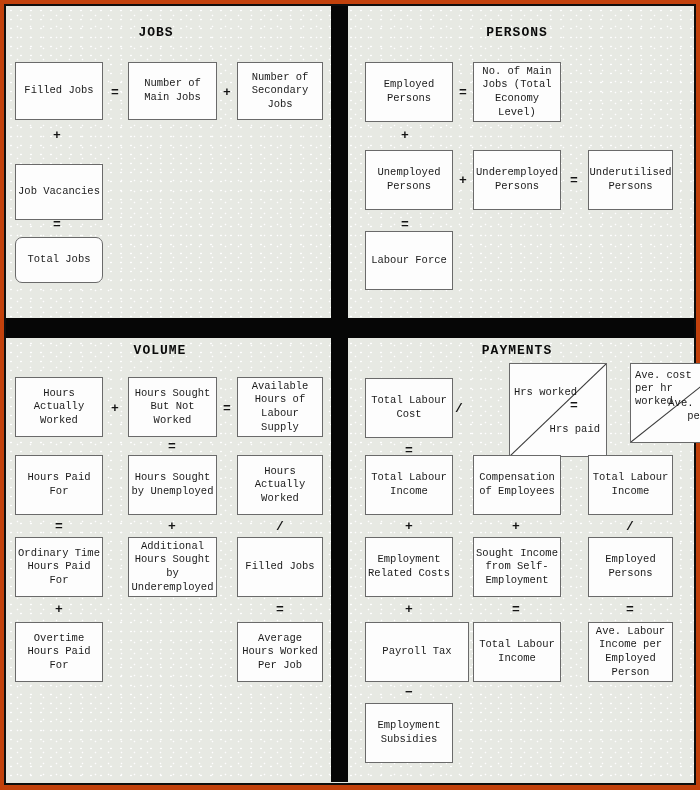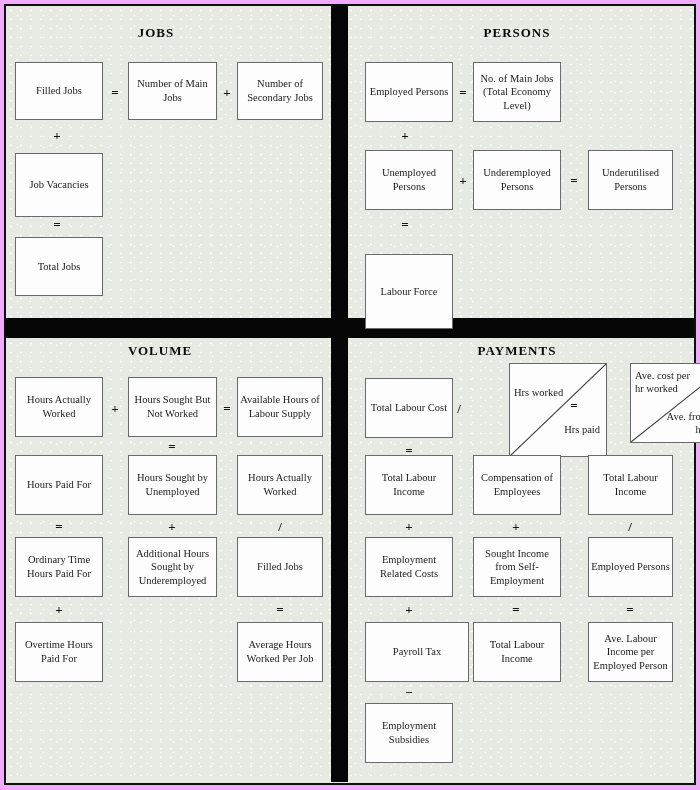--- a/index.html
+++ b/index.html
@@ -1,18 +1,18 @@
 <!DOCTYPE html>
 <html><head>
 <meta charset="utf-8">
 <style>
   html,body { margin:0; padding:0; background:#ffffff; }
   #page {
-    position:relative; width:700px; height:790px; background:#f0abfc;
-    font-family:Liberation Serif, serif; overflow:hidden;
+    position:relative; width:700px; height:790px; background:#c2410c;
+    font-family:Liberation Mono, monospace; overflow:hidden;
   }
   #frame {
     position:absolute; left:4px; top:4px; width:688px; height:777px;
     border:2px solid #0e0e0e; box-sizing:content-box;
     background-color:#e7e9e3;
     background-image:
       radial-gradient(circle, #ffffff 0.9px, rgba(255,255,255,0) 1.15px),
       radial-gradient(circle, #ffffff 0.8px, rgba(255,255,255,0) 1.05px);
     background-size:10px 9px, 13px 11px;
     background-position:0 0, 5px 4px;
@@ -47,37 +47,37 @@
   <div class="bar" style="left:6px; top:318px; width:688px; height:20px;"></div>
 
   <div class="qtitle" style="left:6px; top:25px; width:300px;">JOBS</div>
 
   <div class="box" style="left:15px; top:62px; width:88px; height:58px;">Filled Jobs</div>
   <div class="op" style="left:115px; top:92px;">=</div>
   <div class="box" style="left:128px; top:62px; width:89px; height:58px;">Number of Main Jobs</div>
   <div class="op" style="left:227px; top:92px;">+</div>
   <div class="box" style="left:237px; top:62px; width:86px; height:58px;">Number of Secondary Jobs</div>
   <div class="op" style="left:57px; top:135px;">+</div>
-  <div class="box" style="left:15px; top:153px; width:88px; height:64px;">Job Vacancies</div>
+  <div class="box" style="left:15px; top:164px; width:88px; height:56px;">Job Vacancies</div>
   <div class="op" style="left:57px; top:224px;">=</div>
-  <div class="box" style="left:15px; top:237px; width:88px; height:59px;">Total Jobs</div>
+  <div class="box" style="left:15px; top:237px; width:88px; height:46px;border-radius:7px;">Total Jobs</div>
 
   <div class="qtitle" style="left:352px; top:25px; width:330px;">PERSONS</div>
 
   <div class="box" style="left:365px; top:62px; width:88px; height:60px;">Employed Persons</div>
   <div class="op" style="left:463px; top:92px;">=</div>
   <div class="box" style="left:473px; top:62px; width:88px; height:60px;">No. of Main Jobs (Total Economy Level)</div>
   <div class="op" style="left:405px; top:135px;">+</div>
   <div class="box" style="left:365px; top:150px; width:88px; height:60px;text-align:center;">Unemployed Persons</div>
   <div class="op" style="left:463px; top:180px;">+</div>
   <div class="box" style="left:473px; top:150px; width:88px; height:60px;">Underemployed Persons</div>
   <div class="op" style="left:574px; top:180px;">=</div>
   <div class="box" style="left:588px; top:150px; width:85px; height:60px;">Underutilised Persons</div>
   <div class="op" style="left:405px; top:224px;">=</div>
-  <div class="box" style="left:365px; top:254px; width:88px; height:75px;">Labour Force</div>
+  <div class="box" style="left:365px; top:231px; width:88px; height:59px;">Labour Force</div>
 
   <div class="qtitle" style="left:6px; top:343px; width:308px;">VOLUME</div>
 
   <div class="box" style="left:15px; top:377px; width:88px; height:60px;">Hours Actually Worked</div>
   <div class="op" style="left:115px; top:408px;">+</div>
   <div class="box" style="left:128px; top:377px; width:89px; height:60px;">Hours Sought But Not Worked</div>
   <div class="op" style="left:227px; top:408px;">=</div>
   <div class="box" style="left:237px; top:377px; width:86px; height:60px;">Available Hours of Labour Supply</div>
 
   <div class="op" style="left:172px; top:446px;">=</div>

